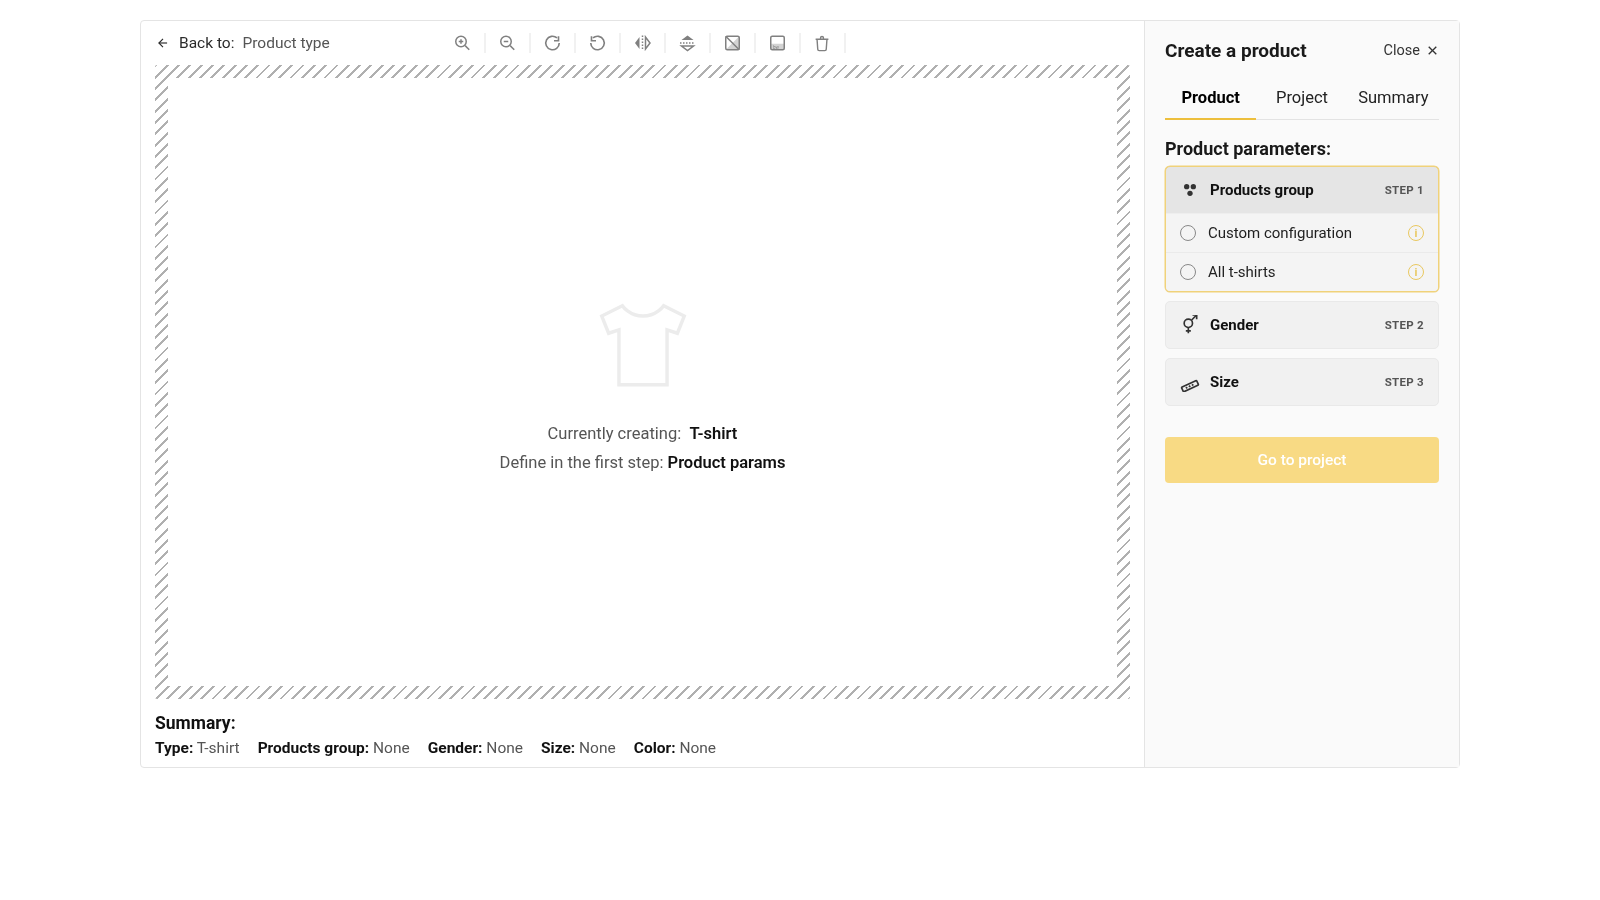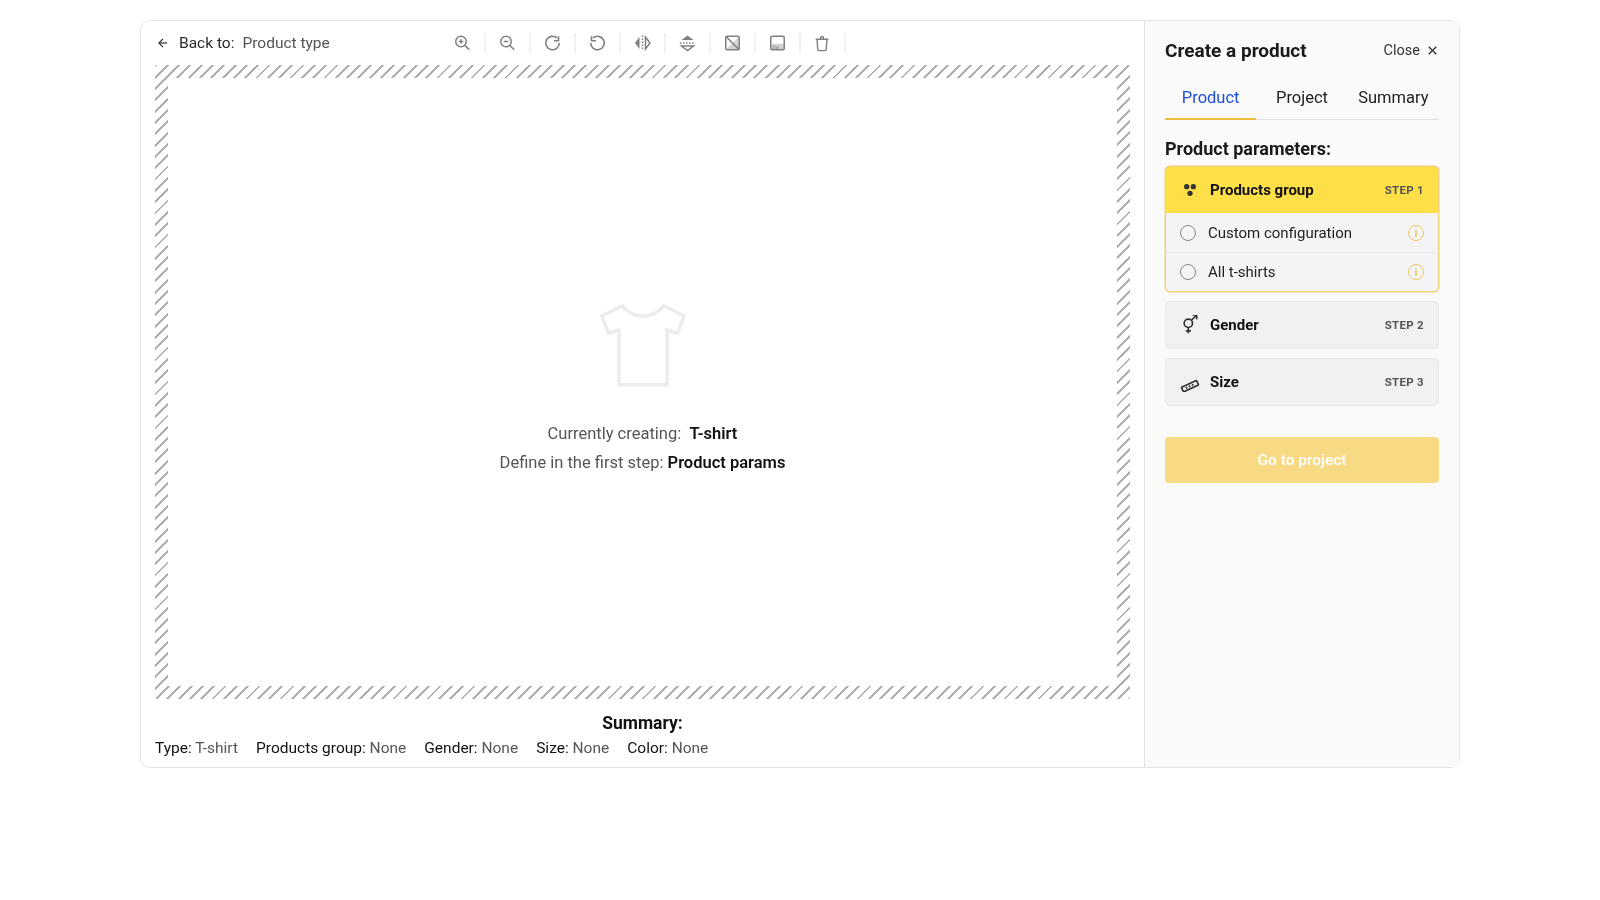--- a/index.html
+++ b/index.html
@@ -10,21 +10,21 @@
     width: 1600px;
     height: 900px;
     overflow: hidden;
   }
   .app {
     display: flex;
     width: 1320px;
     height: 748px;
     margin: 20px auto 0;
     border: 1px solid #e4e4e4;
-    border-radius: 10px;
+    border-radius: 4px;
     background: #fff;
   }
   .main {
     flex: 1;
     display: flex;
     flex-direction: column;
     padding: 0 0 10px 0;
   }
   .topbar {
     display: flex;
@@ -101,29 +101,28 @@
     font-weight: 600;
   }
   .summary {
     padding: 14px 14px 0 14px;
   }
   .summary h3 {
     font-size: 17.5px;
     font-weight: 700;
     color: #111;
     margin-bottom: 6px;
-    text-align: center;
   }
   .summary-row {
     display: flex;
     gap: 18px;
     flex-wrap: wrap;
     font-size: 15.5px;
   }
-  .summary-row span strong { font-weight: 400; color:#111; }
+  .summary-row span strong { font-weight: 700; color:#111; }
   .summary-row span { color:#555; }
 
   
   .sidebar {
     width: 315px;
     border-left: 1px solid #e4e4e4;
     background: #fafafa;
     display: flex;
     flex-direction: column;
     padding: 18px 20px 20px;
@@ -147,39 +146,39 @@
   .tab {
     flex:1;
     text-align:center;
     padding: 8px 0 12px;
     font-size: 16.5px;
     color:#222;
     cursor:pointer;
     position:relative;
   }
   .tab.active {
-    color:#1d4ed8;
-    font-weight:400;
+    color:#000000;
+    font-weight:700;
   }
   .tab.active::after {
     content:"";
     position:absolute;
     left:0; right:0; bottom:-1px;
     height:2px; background:#edbf3d;
   }
   .section-label { font-size:18px; font-weight:700; margin-bottom:7px; }
   .step-card {
     background:#f1f1f1;
     border:1px solid #e9e9e9;
     border-radius:5px;
     margin-bottom:9px;
     overflow:hidden;
   }
   .step-card.active {
-    background:#fde047;
+    background:#e5e5e5;
     border:1px solid #f0d27a;
     box-shadow: 0 0 0 0.5px #f0d27a;
   }
   .step-head {
     display:flex;
     align-items:center;
     padding: 13px 14px;
     gap:10px;
     cursor:pointer;
   }

